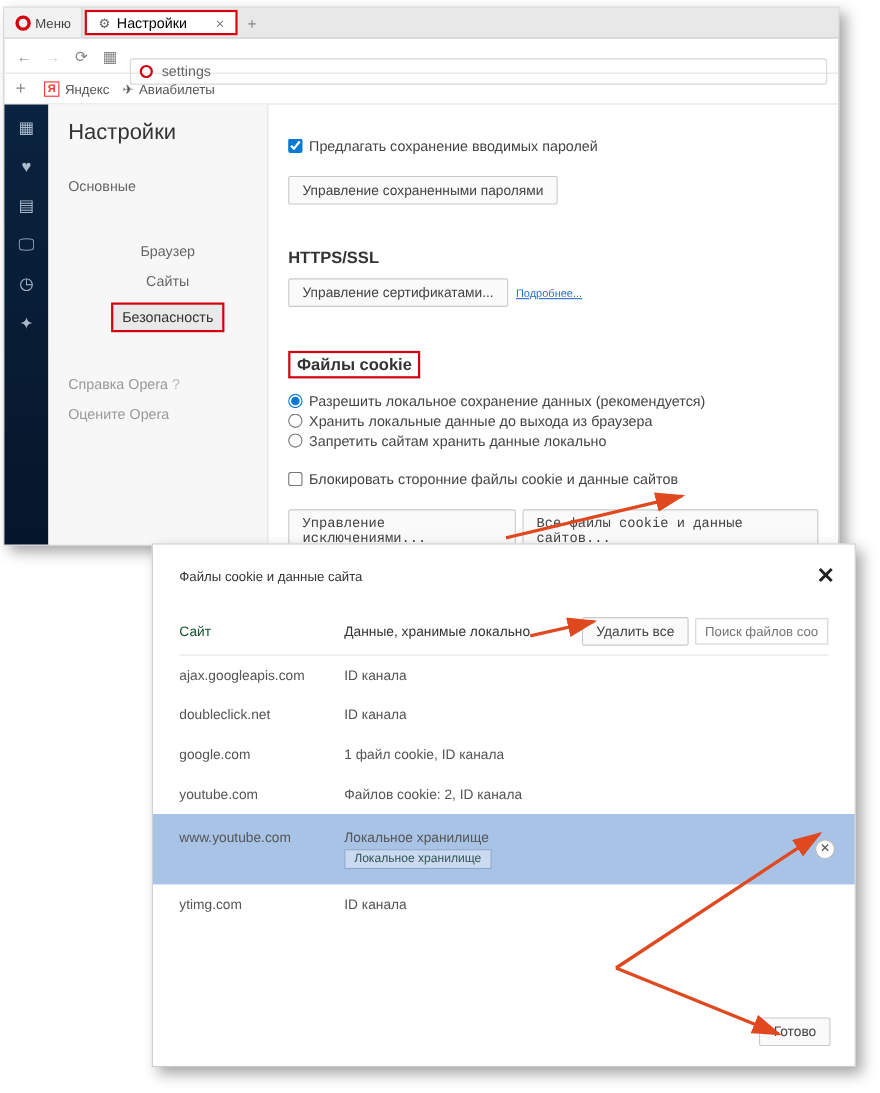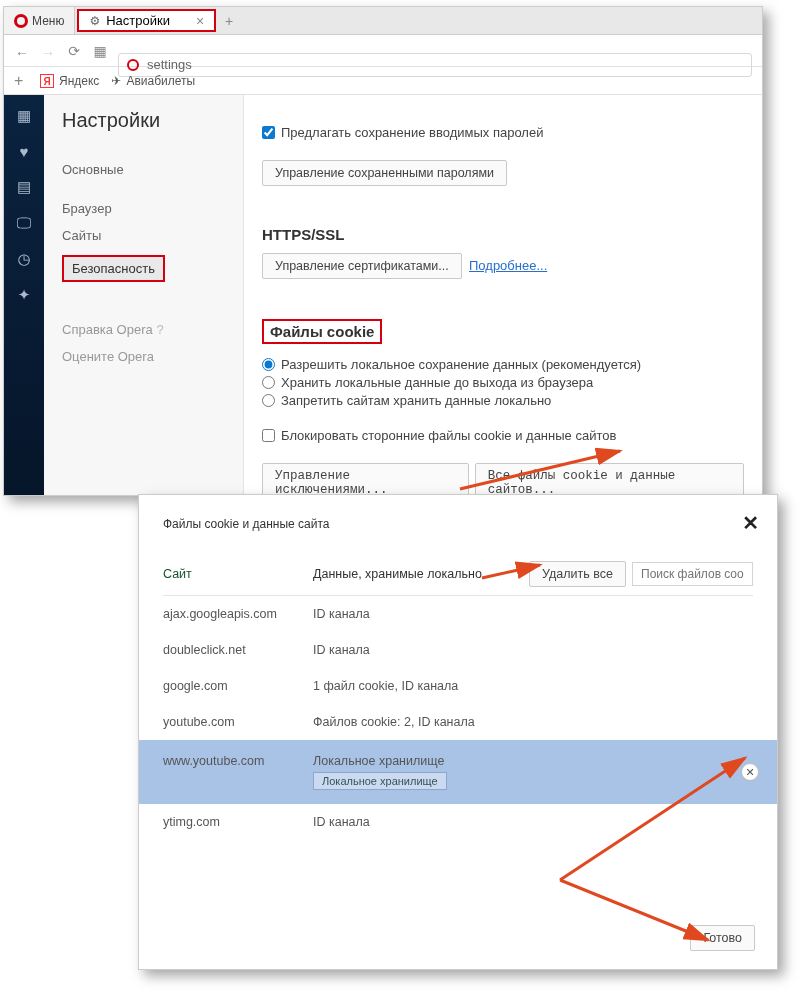--- a/index.html
+++ b/index.html
@@ -25,32 +25,32 @@
 .bm { display: inline-flex; align-items: center; gap: 5px; }
 .ya { background: #fff; border: 1px solid #f33; color: #f33; font-weight: bold; width: 14px; height: 14px; font-size: 10px; text-align: center; line-height: 13px; }
 
 .body-row { display: flex; height: calc(100% - 88px); }
 .iconcol { width: 40px; background: linear-gradient(#0a2340, #06162a); display: flex; flex-direction: column; align-items: center; gap: 18px; padding-top: 12px; color: #c7d6e8; font-size: 15px; }
 .iconcol .ico { opacity: 0.85; }
 
 .leftnav { width: 200px; background: #f7f7f7; border-right: 1px solid #e4e4e4; padding: 14px 0 0 18px; color: #555; }
 .leftnav h1 { font-size: 20px; font-weight: 400; color: #333; margin-bottom: 24px; }
 .leftnav .item { padding: 6px 0; font-size: 13px; color: #666; }
-.leftnav .group2 { margin-top: 12px; }
+.leftnav .group2 { margin-top: 32px; text-align: center; }
 .leftnav .sel { border: 2px solid #d4000f; display: inline-block; padding: 4px 8px; background: #e9e9e9; color: #333; }
 .leftnav .sub { margin-top: 28px; }
 .leftnav .help { color: #999; }
 
 .content { flex: 1; padding: 10px 18px 0 18px; color: #444; font-size: 13px; position: relative; overflow: hidden; }
 .chk { display: flex; align-items: center; gap: 6px; margin: 20px 0; }
 .chk input { accent-color: #0b79d0; }
 .btn { display: inline-block; border: 1px solid #c9c9c9; background: #fafafa; padding: 5px 12px; font-size: 12.5px; color: #444; border-radius: 2px; }
 .content h3 { font-size: 15px; font-weight: 600; color: #333; margin: 40px 0 10px; }
 .content h3.box { border: 2px solid #d4000f; display: inline-block; padding: 2px 6px; }
-.link { color: #2a6fc9; text-decoration: underline; font-size: 13px; }
+.link { color: #2a6fc9; text-decoration: underline; font-size: 10px; }
 .radio-row { display: flex; align-items: center; gap: 6px; margin: 3px 0; }
 .radio-row input { accent-color: #0b79d0; }
 .btn-row { display: flex; gap: 6px; margin-top: 8px; font-family: Liberation Mono, monospace; }
 
 
 .dialog { position: absolute; left: 138px; top: 494px; width: 640px; height: 476px; background: #fff; border: 1px solid #ccc; box-shadow: 6px 6px 12px rgba(0,0,0,0.35); padding: 22px 24px; }
 .dialog h2 { font-size: 12px; font-weight: 400; color: #333; }
 .dlg-close { position: absolute; right: 18px; top: 16px; font-size: 20px; color: #222; font-weight: bold; }
 .dlg-head { display: flex; align-items: center; margin-top: 30px; border-bottom: 1px solid #e4e4e4; padding-bottom: 8px; }
 .col-site { width: 150px; font-size: 12.5px; color: #14532d; }

